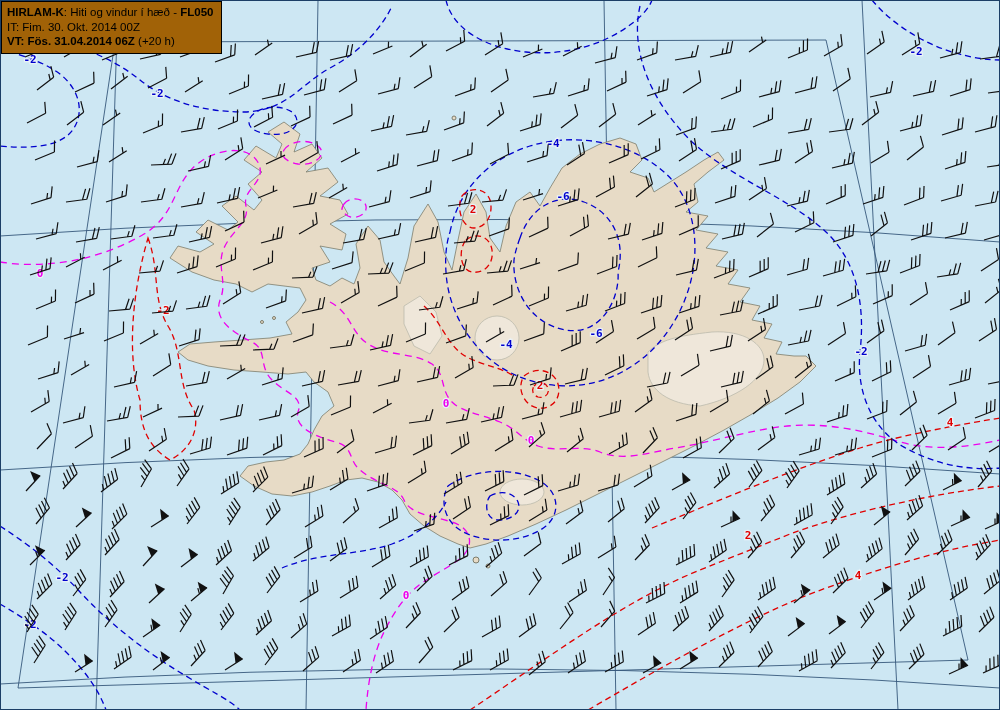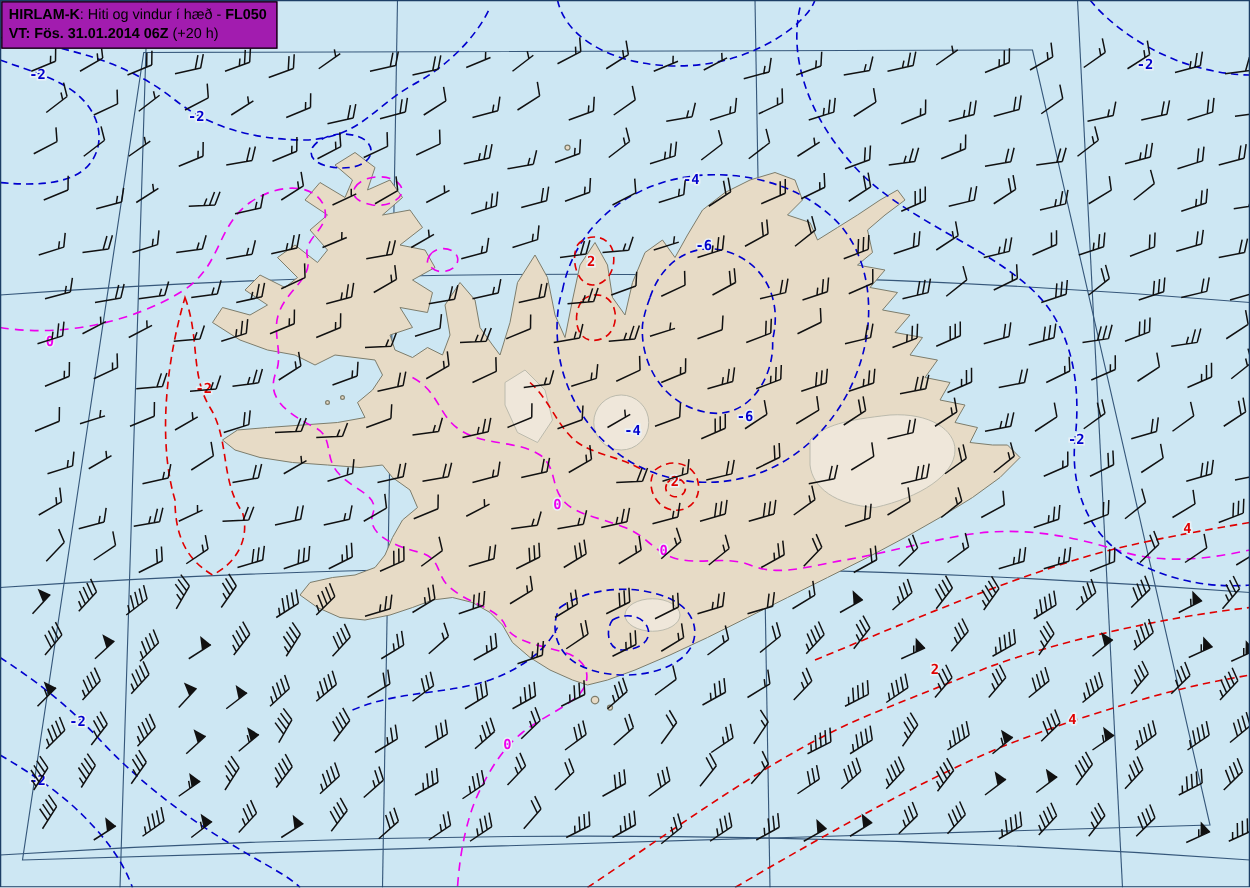--- a/index.html
+++ b/index.html
@@ -1,19 +1,19 @@
 <!DOCTYPE html>
 <html><head>
 <meta charset="utf-8">
 <style>
   html,body{margin:0;padding:0;background:#fff;}
   .stage{position:relative;width:1000px;height:710px;overflow:hidden;
          font-family:"Liberation Sans",sans-serif;}
   .stage svg{display:block;}
-  .titlebox{position:absolute;left:1px;top:1px;background:#a21caf;border:1px solid #000;
+  .titlebox{position:absolute;left:1px;top:1px;background:#a16207;border:1px solid #000;
             padding:3px 8px 4px 5px;font-size:11.5px;line-height:1.28;color:#000;white-space:nowrap;}
   .iso{fill:none;stroke-width:1.3px;}
   .iso-blue{stroke-dasharray:6 4;}
   .iso-magenta{stroke-dasharray:7 5;}
   .iso-red{stroke-dasharray:6 4;}
   .grat{fill:none;stroke-width:0.9px;opacity:.85;}
   .coastline{stroke-width:0.8px;}
   .glacier{stroke-width:0.7px;fill:rgba(255,255,255,0.35);}
   .clabel{font:bold 11px "DejaVu Sans Mono",monospace;paint-order:stroke;stroke:#e9f1f7;stroke-width:2.5px;text-anchor:middle;}
   .barb{stroke-width:1.2px;fill:none;}
@@ -1568,16 +1568,17 @@
         <g transform="translate(983 673) rotate(-24.5)">
           <path d="M0 0L21 0M21 0L25.5 -10.5M16.6 0L21.1 -10.5M12.200000000000001 0L16.700000000000003 -10.5M7.800000000000001 0L12.3 -10.5M3.4000000000000004 0L5.9 -5.5" class="barb" stroke="#111111"></path>
         </g>
       </g>
 
     <rect x="0.5" y="0.5" width="999" height="709" fill="none" stroke="#1c3f66"></rect>
   </svg>
 
   <div class="titlebox">
     <div><b>HIRLAM-K</b><span>: Hiti og vindur í hæð - </span><b>FL050</b></div>
-    <div><b>VT: Fös. 31.01.2014 06Z</b><span> (+20 h)</span></div>
+    <div>IT: Fim. 30. Okt. 2014 00Z</div>
+    <div><b>VT: Fös. 31.04.2014 06Z</b><span> (+20 h)</span></div>
   </div>
 
 </div>
 
 </body></html>

